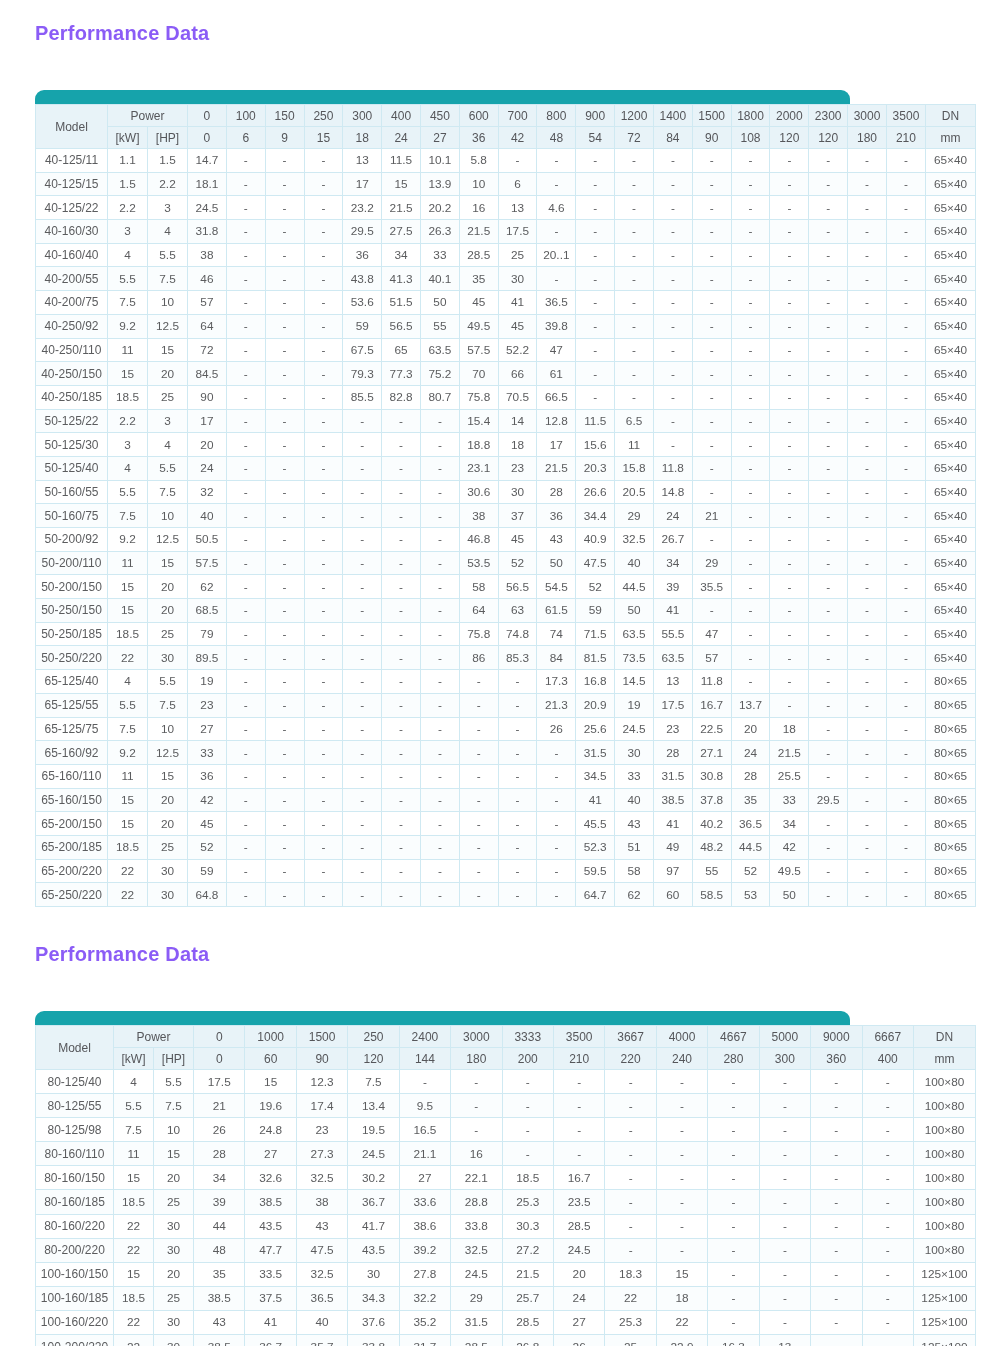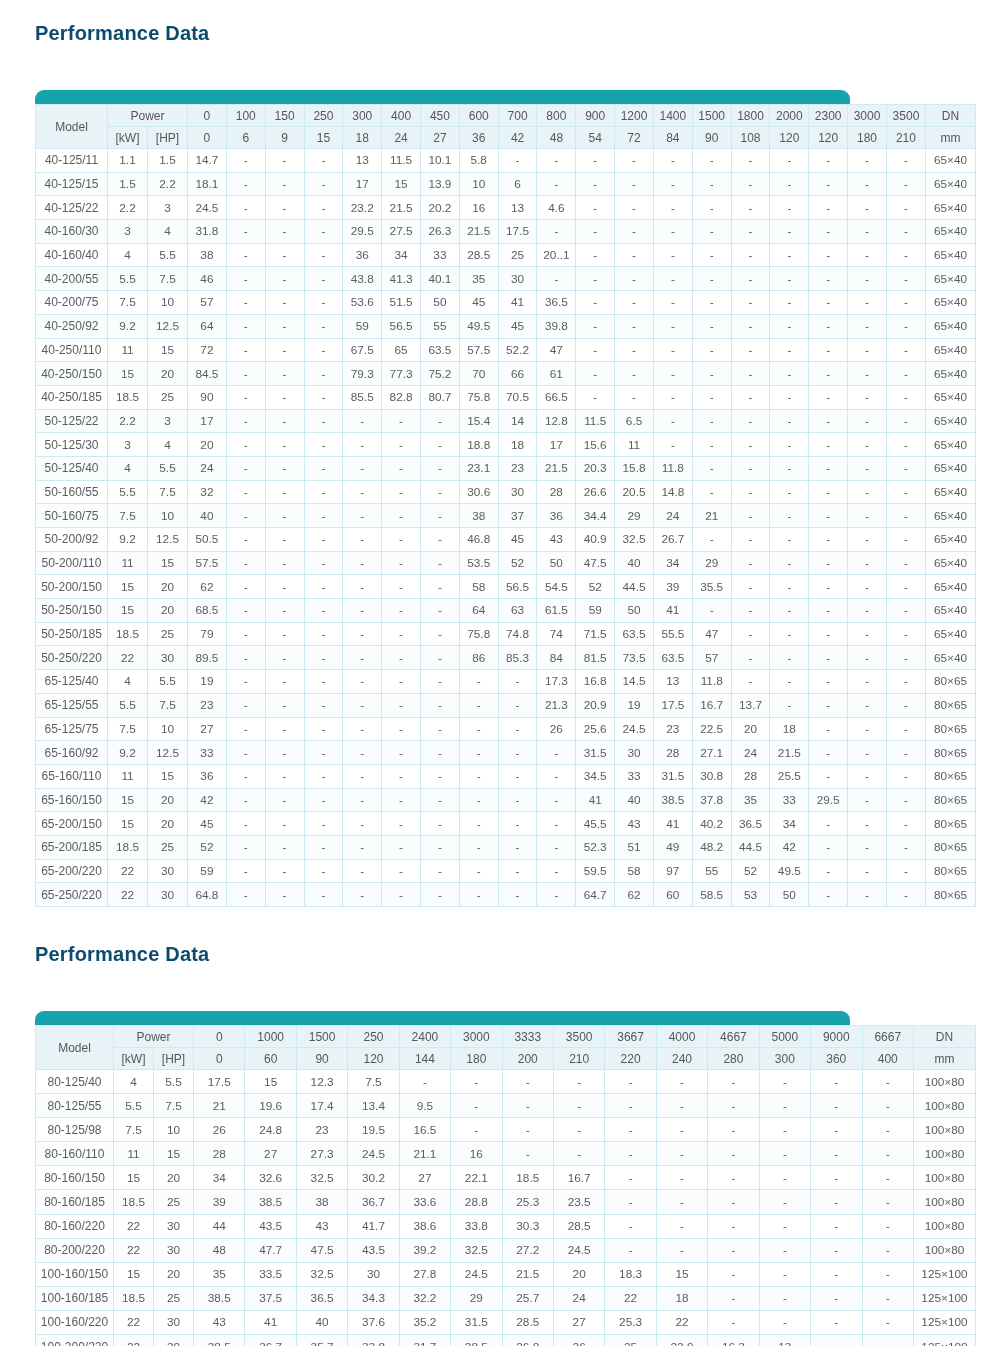--- a/index.html
+++ b/index.html
@@ -1,18 +1,18 @@
 <!DOCTYPE html>
 <html><head>
 <meta charset="utf-8">
 <style>
   html,body{margin:0;padding:0;background:#ffffff;}
   body{width:1006px;height:1346px;font-family:"Liberation Sans","DejaVu Sans",sans-serif;-webkit-font-smoothing:antialiased;}
   .page{padding:22px 30px 10px 35px;}
-  .section-title{color:#0c4a6e;font-size:20px;font-weight:bold;margin:0 0 45px 0;letter-spacing:0.2px;}
+  .section-title{color:#8b5cf6;font-size:20px;font-weight:bold;margin:0 0 45px 0;letter-spacing:0.2px;}
   .section-2 .section-title{margin-top:36px;}
   .tablewrap{width:815px;}
   .topbar{height:14px;background:#16a3ab;border-radius:9px 9px 0 0;}
   table.perf{border-collapse:collapse;table-layout:fixed;width:941px;color:#5b5c5e;}
   table.perf th, table.perf td{border:1px solid #cfe9f2;text-align:center;vertical-align:middle;padding:0 1px;overflow:hidden;white-space:nowrap;}
   table.perf thead th{background:#e8f3f8;font-weight:normal;font-size:12px;color:#55565a;height:21px;}
   table.perf tbody td{background:#ffffff;font-size:11.8px;height:22.7px;}
   table.perf.t2 tbody td{height:23.1px;}
   table.perf tbody tr:nth-child(even) td{background:#fafdfe;}
   table.perf td.model-cell{font-size:12px;}

